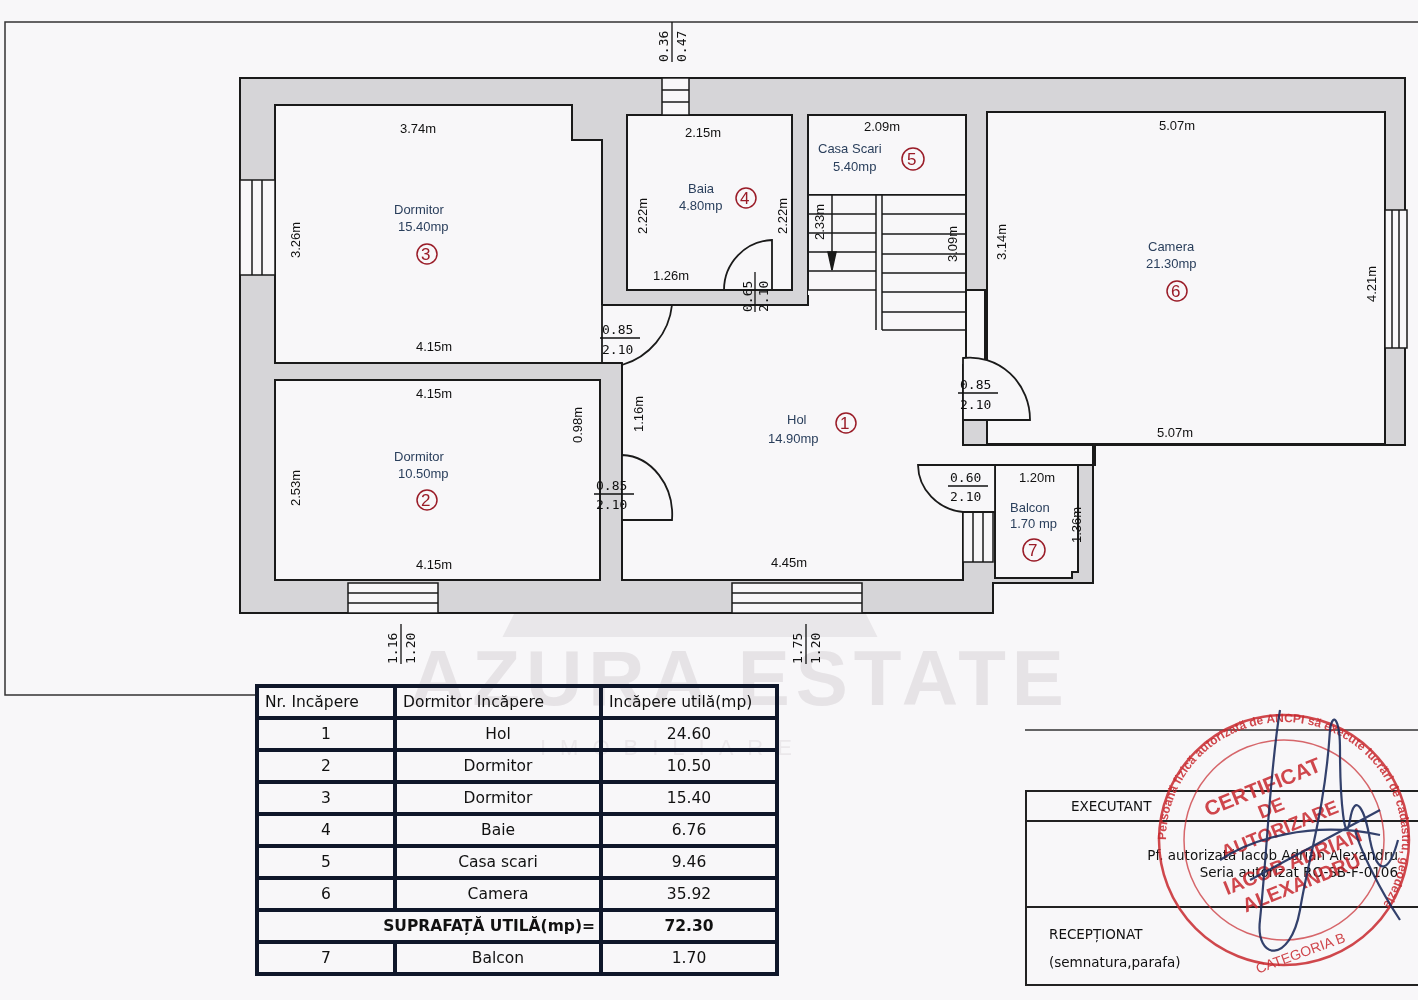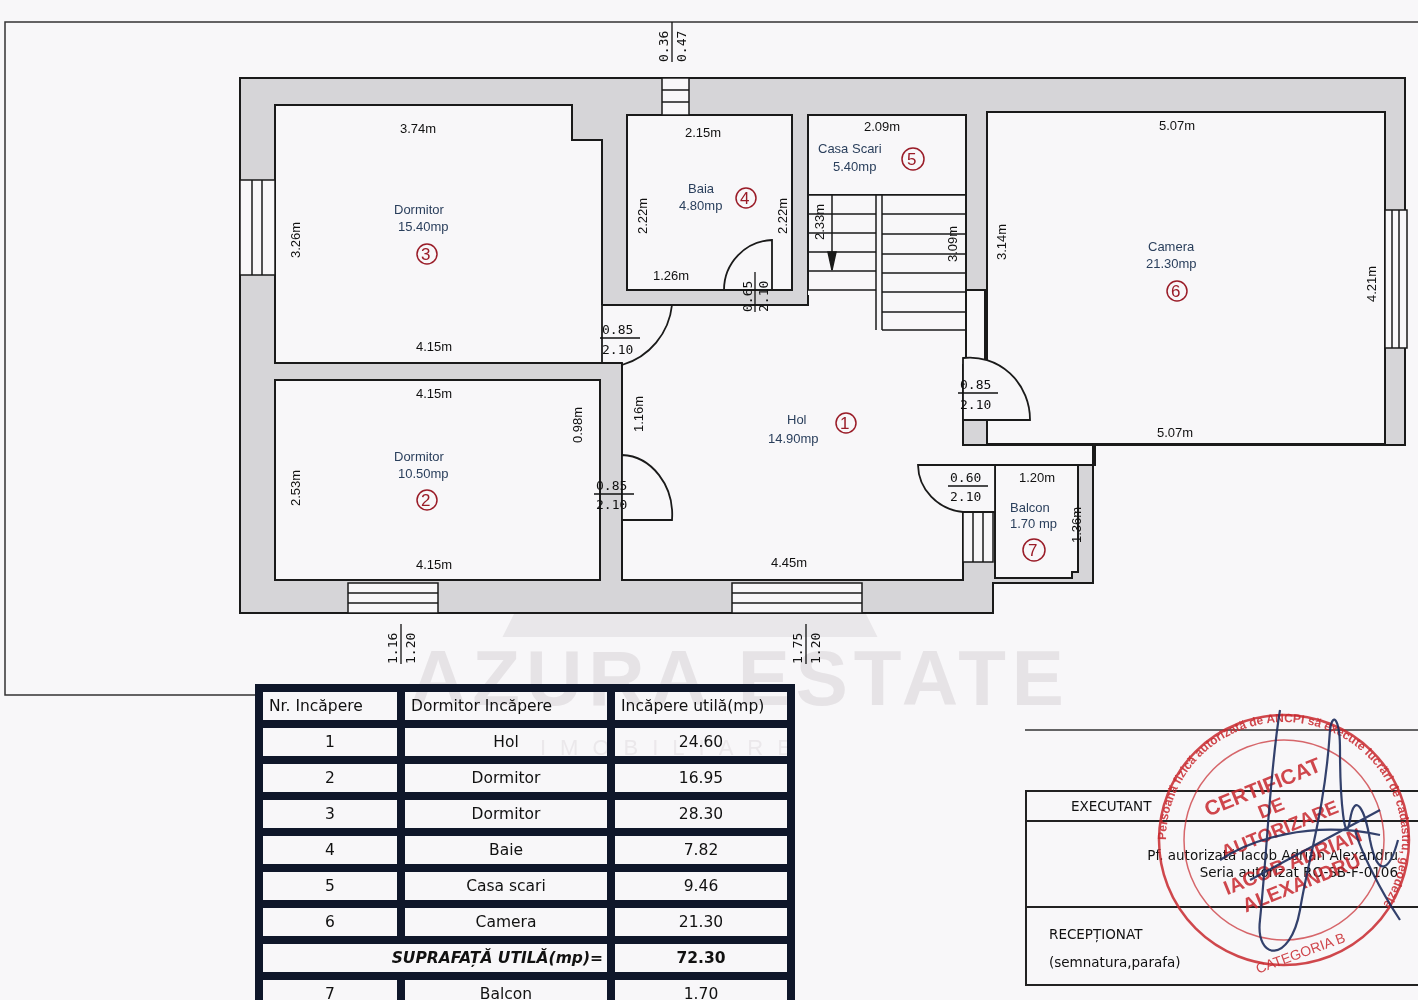--- a/index.html
+++ b/index.html
@@ -5,24 +5,24 @@
   html, body { margin:0; padding:0; }
   body { width:1418px; height:1000px; background:#f8f7f9; position:relative; overflow:hidden; font-family:"Liberation Sans", sans-serif; }
   #plan { position:absolute; left:0; top:0; }
   .dim { font-family:"Liberation Sans", sans-serif; font-size:13px; fill:#111; }
   .rname { font-family:"Liberation Sans", sans-serif; font-size:13px; fill:#2a3f5c; }
   .rnum { font-family:"Liberation Sans", sans-serif; font-size:17px; fill:#9a1c28; }
   .frac { font-family:"DejaVu Sans Mono", monospace; font-size:13px; fill:#111; }
   .wm { font-family:"Liberation Sans", sans-serif; font-weight:bold; font-size:78px; fill:#e6e3e6; letter-spacing:6px; }
   .wm2 { font-family:"Liberation Sans", sans-serif; font-size:22px; fill:#ebe8eb; letter-spacing:14px; }
   table.rooms { position:absolute; left:255px; top:684px; border-collapse:collapse; font-family:"DejaVu Sans", sans-serif; font-size:15.5px; color:#111; background:transparent; }
-  table.rooms td, table.rooms th { border:8px solid #0f172a; padding:0 4px; height:28px; font-weight:normal; text-align:center; }
+  table.rooms td, table.rooms th { border:4px solid #0f172a; padding:0 4px; height:28px; font-weight:normal; text-align:center; }
   table.rooms th { text-align:left; padding:0 6px; }
   table.rooms td.bold { font-weight:bold;text-align:center; }
-  table.rooms td.right { text-align:right; padding-right:4px;font-style:italic; }
+  table.rooms td.right { text-align:right; padding-right:4px; }
   .exec { position:absolute; left:1025px; top:790px; width:393px; height:192px; border-top:2px solid #222; border-left:2px solid #222; border-bottom:2px solid #222; font-family:"DejaVu Sans", sans-serif; font-size:13.5px; color:#111; }
   .exec .row1 { height:28px; border-bottom:2px solid #222; display:flex; align-items:center; padding-left:44px; }
   .exec .row2 { height:84px; border-bottom:2px solid #222; display:flex; flex-direction:column; justify-content:center; align-items:flex-end; padding-right:22px; line-height:17px; }
   .exec .row3 { padding-left:22px; padding-top:12px; line-height:28px; }
   #stamp { position:absolute; left:1150px; top:690px; }
 </style>
 </head>
 <body>
 
 <svg id="plan" width="1418" height="1000" viewBox="0 0 1418 1000">
@@ -236,41 +236,41 @@
     <th style="width:160px">Incăpere utilă(mp)</th>
   </tr>
   <tr>
     <td>1</td>
     <td>Hol</td>
     <td>24.60</td>
   </tr>
   <tr>
     <td>2</td>
     <td>Dormitor</td>
-    <td>16.95</td>
+    <td>10.50</td>
   </tr>
   <tr>
     <td>3</td>
     <td>Dormitor</td>
-    <td>28.30</td>
+    <td>15.40</td>
   </tr>
   <tr>
     <td>4</td>
     <td>Baie</td>
-    <td>7.82</td>
+    <td>6.76</td>
   </tr>
   <tr>
     <td>5</td>
     <td>Casa scari</td>
     <td>9.46</td>
   </tr>
   <tr>
     <td>6</td>
     <td>Camera</td>
-    <td>21.30</td>
+    <td>35.92</td>
   </tr>
   <tr>
     <td colspan="2" class="bold right">SUPRAFAȚĂ UTILĂ(mp)=</td>
     <td class="bold">72.30</td>
   </tr>
   <tr>
     <td>7</td>
     <td>Balcon</td>
     <td>1.70</td>
   </tr>

